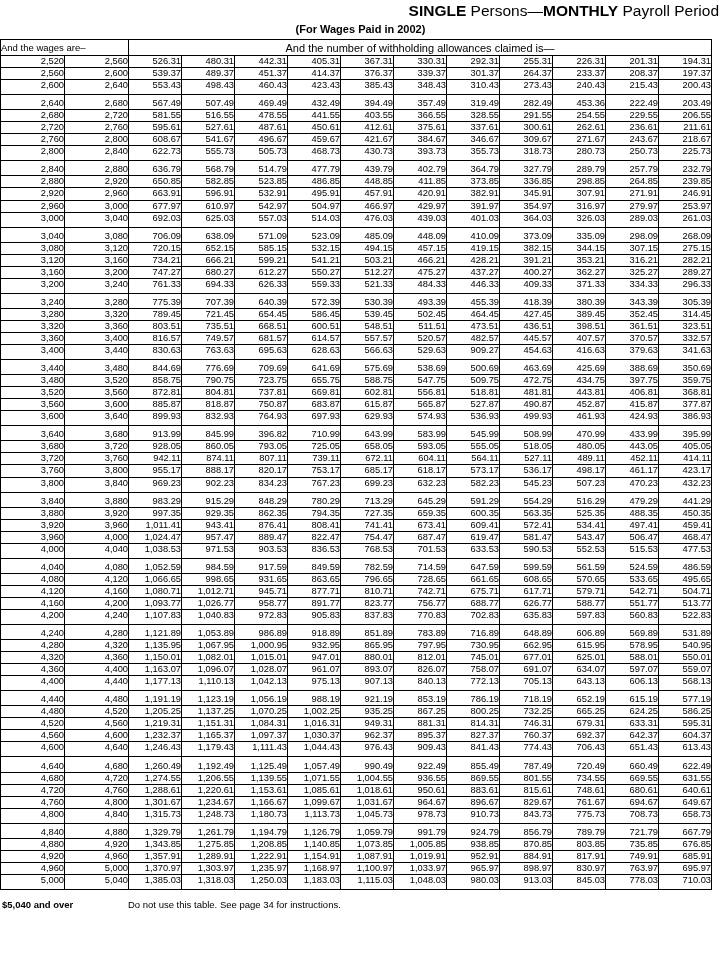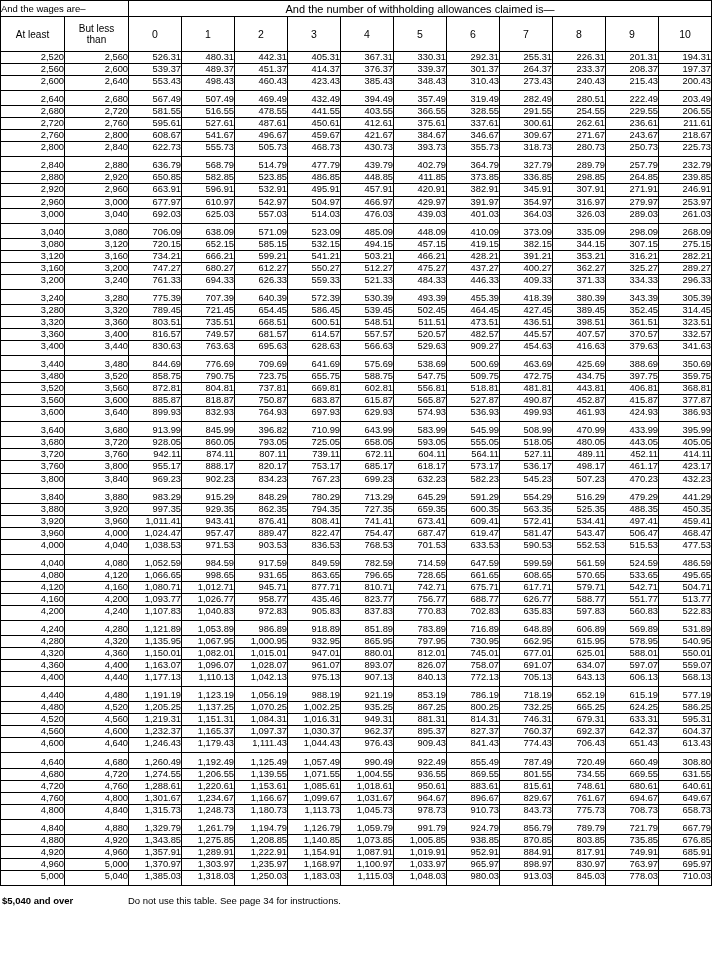--- a/index.html
+++ b/index.html
@@ -121,21 +121,25 @@
   }
   .footer .right {
     font-weight: normal;
   }
 </style>
 </head>
 <body>
 
 <div class="page">
 
+  <div class="title">
+    <span>SINGLE</span><span class="reg"> Persons—</span><span>MONTHLY</span><span class="reg"> Payroll Period</span>
+  </div>
 
+  <div class="subtitle">(For Wages Paid in 2002)</div>
 
   <table class="main">
     <colgroup>
       <col style="width:64px">
       <col style="width:64px">
       <col style="width:53px">
       <col style="width:53px">
       <col style="width:53px">
       <col style="width:53px">
       <col style="width:53px">
@@ -144,35 +148,20 @@
       <col style="width:53px">
       <col style="width:53px">
       <col style="width:53px">
       <col style="width:53px">
     </colgroup>
     <thead>
       <tr>
         <td class="hdr-wages" colspan="2">And the wages are–</td>
         <td class="hdr-allow" colspan="11">And the number of withholding allowances claimed is—</td>
       </tr>
-      <tr>
-        <td class="hdr-atleast" style="height:34px">At least</td>
-        <td class="hdr-butless" style="height:34px">But less<br>than</td>
-        <td class="hdr-num">0</td>
-        <td class="hdr-num">1</td>
-        <td class="hdr-num">2</td>
-        <td class="hdr-num">3</td>
-        <td class="hdr-num">4</td>
-        <td class="hdr-num">5</td>
-        <td class="hdr-num">6</td>
-        <td class="hdr-num">7</td>
-        <td class="hdr-num">8</td>
-        <td class="hdr-num">9</td>
-        <td class="hdr-num">10</td>
-      </tr>
     </thead>
     <tbody id="tbody">
         <tr>
           <td class="wage">2,520</td>
           <td class="wage">2,560</td>
           <td class="amt">526.31</td>
           <td class="amt">480.31</td>
           <td class="amt">442.31</td>
           <td class="amt">405.31</td>
           <td class="amt">367.31</td>
@@ -217,21 +206,21 @@
           <td class="wage">2,640</td>
           <td class="wage">2,680</td>
           <td class="amt">567.49</td>
           <td class="amt">507.49</td>
           <td class="amt">469.49</td>
           <td class="amt">432.49</td>
           <td class="amt">394.49</td>
           <td class="amt">357.49</td>
           <td class="amt">319.49</td>
           <td class="amt">282.49</td>
-          <td class="amt">280.51</td>
+          <td class="amt">453.36</td>
           <td class="amt">222.49</td>
           <td class="amt">203.49</td>
         </tr>
         <tr>
           <td class="wage">2,680</td>
           <td class="wage">2,720</td>
           <td class="amt">581.55</td>
           <td class="amt">516.55</td>
           <td class="amt">478.55</td>
           <td class="amt">441.55</td>
@@ -782,21 +771,21 @@
           <td class="amt">579.71</td>
           <td class="amt">542.71</td>
           <td class="amt">504.71</td>
         </tr>
         <tr>
           <td class="wage">4,160</td>
           <td class="wage">4,200</td>
           <td class="amt">1,093.77</td>
           <td class="amt">1,026.77</td>
           <td class="amt">958.77</td>
-          <td class="amt">435.46</td>
+          <td class="amt">891.77</td>
           <td class="amt">823.77</td>
           <td class="amt">756.77</td>
           <td class="amt">688.77</td>
           <td class="amt">626.77</td>
           <td class="amt">588.77</td>
           <td class="amt">551.77</td>
           <td class="amt">513.77</td>
         </tr>
         <tr class="grp-last">
           <td class="wage">4,200</td>
@@ -969,21 +958,21 @@
           <td class="amt">1,260.49</td>
           <td class="amt">1,192.49</td>
           <td class="amt">1,125.49</td>
           <td class="amt">1,057.49</td>
           <td class="amt">990.49</td>
           <td class="amt">922.49</td>
           <td class="amt">855.49</td>
           <td class="amt">787.49</td>
           <td class="amt">720.49</td>
           <td class="amt">660.49</td>
-          <td class="amt">308.80</td>
+          <td class="amt">622.49</td>
         </tr>
         <tr>
           <td class="wage">4,680</td>
           <td class="wage">4,720</td>
           <td class="amt">1,274.55</td>
           <td class="amt">1,206.55</td>
           <td class="amt">1,139.55</td>
           <td class="amt">1,071.55</td>
           <td class="amt">1,004.55</td>
           <td class="amt">936.55</td>

